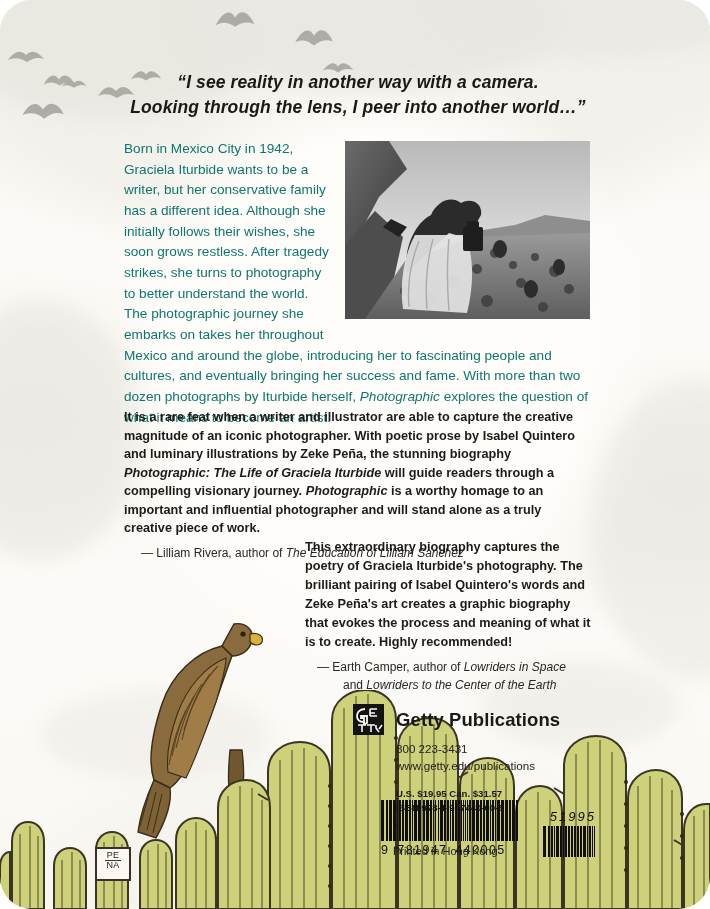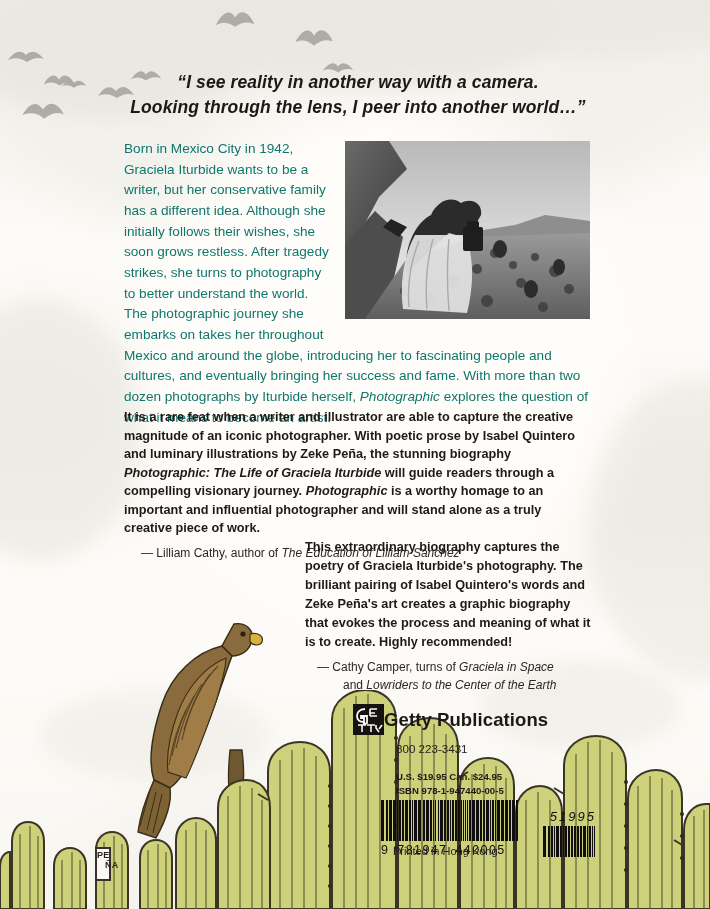--- a/index.html
+++ b/index.html
@@ -8,20 +8,21 @@
     background: #ffffff;
   }
   .cover {
     position: relative;
     width: 710px;
     height: 909px;
     overflow: hidden;
     background: #fbf8f3;
     font-family: "Liberation Sans", sans-serif;
     color: #231f20;
+    border-radius: 32px;
   }
   
   .bg-base {
     position: absolute;
     inset: 0;
     background:
       radial-gradient(ellipse 620px 300px at 46% 6%, #f3f1ec 0%, #f3f1ec 55%, rgba(243,241,236,0) 72%),
       radial-gradient(ellipse 420px 230px at 88% 2%, #eceae5 0%, rgba(236,234,229,0) 70%),
       radial-gradient(ellipse 300px 220px at 4% 46%, #f1efe9 0%, rgba(241,239,233,0) 72%),
       radial-gradient(ellipse 340px 200px at 96% 54%, #f0eee8 0%, rgba(240,238,232,0) 74%),
@@ -126,20 +127,21 @@
   
   .publisher {
     position: absolute;
     left: 353px;
     top: 704px;
     width: 300px;
   }
   .pub-head {
     display: flex;
     align-items: center;
+    gap: 12px;
   }
   .getty-logo {
     width: 31px;
     height: 31px;
     background: #141312;
     position: relative;
     flex: none;
   }
   .pub-name {
     font-size: 18.5px;
@@ -199,26 +201,26 @@
     top: 845px;
     font-size: 11px;
     color: #24211f;
   }
   
   .illus { position: absolute; }
   .pena-stamp {
     position: absolute;
     left: 95px;
     top: 847px;
-    width: 16px;
+    width: 36px;
     height: 34px;
     border: 2px solid #3a3028;
     background: #fbf8f3;
     font-size: 9px;
-    font-weight: bold;
+    font-weight: normal;
     line-height: 1.05;
     text-align: center;
     color: #2a2420;
     padding-top: 2px;
     box-sizing: border-box;
     letter-spacing: .3px;
   }
   .pena-stamp span { display: block; }
   .pena-stamp .p2 { border-top: 1.5px solid #3a3028; margin: 0 8px; }
 </style>
@@ -323,28 +325,28 @@
           <rect x="122" y="80" width="12" height="8" rx="2" fill="#1e1e1e"></rect>
         </svg>
       </div>
     </div>
     <span>Born in Mexico City in 1942, Graciela Iturbide wants to be a writer, but her conservative family has a different idea. Although she initially follows their wishes, she soon grows restless. After tragedy strikes, she turns to photography to better understand the world. The photographic journey she embarks on takes her throughout Mexico and around the globe, introducing her to fascinating people and cultures, and eventually bringing her success and fame. With more than two dozen photographs by Iturbide herself, </span><em>Photographic</em><span> explores the question of what it means to become an artist.</span>
   </div>
 
   <div class="review-1">
     <span>It is a rare feat when a writer and illustrator are able to capture the creative magnitude of an iconic photographer. With poetic prose by Isabel Quintero and luminary illustrations by Zeke Peña, the stunning biography </span><em>Photographic: The Life of Graciela Iturbide</em><span> will guide readers through a compelling visionary journey. </span><em>Photographic</em><span> is a worthy homage to an important and influential photographer and will stand alone as a truly creative piece of work.</span>
     <div class="attrib">
-      <span>— Lilliam Cathy, author of </span><em>The Education of Lilliam Sanchez</em>
+      <span>— Lilliam Rivera, author of </span><em>The Education of Lilliam Sanchez</em>
     </div>
   </div>
 
   <div class="review-2">
     <span>This extraordinary biography captures the poetry of Graciela Iturbide's photography. The brilliant pairing of Isabel Quintero's words and Zeke Peña's art creates a graphic biography that evokes the process and meaning of what it is to create. Highly recommended!</span>
     <div class="attrib">
-      <span>— Cathy Camper, turns of </span><em>Graciela in Space</em>
+      <span>— Earth Camper, author of </span><em>Lowriders in Space</em>
       <span class="attrib-line2"><span>and </span><em>Lowriders to the Center of the Earth</em></span>
     </div>
   </div>
 
   <svg class="illus" style="left:126px;top:600px;width:160px;height:309px" viewBox="0 0 160 309">
     <g>
       <path d="M108 24 C120 22 128 30 126 40 C124 50 116 56 106 56 L96 46 Z" fill="#8a6b3e" stroke="#3a2d18" stroke-width="1.4"></path>
       <path d="M124 34 C132 32 138 36 136 42 C134 46 128 46 124 42 Z" fill="#d9b23c" stroke="#3a2d18" stroke-width="1.2"></path>
       <circle cx="117" cy="34" r="2.6" fill="#2a2014"></circle>
       <path d="M96 46 C70 52 46 74 36 104 C26 134 22 162 28 180 L44 188 C58 178 72 150 84 118 C94 90 102 66 106 56 Z" fill="#8a6b3e" stroke="#3a2d18" stroke-width="1.5"></path>
@@ -496,23 +498,24 @@
           <path d="M17 5 L24 5 M17 5 L17 12 M17 9 L22 9 M17 12 L24 12" stroke="#fbf8f3" stroke-width="1.6" fill="none"></path>
           <path d="M5 21 L13 21 M9 21 L9 28" stroke="#fbf8f3" stroke-width="1.6" fill="none"></path>
           <path d="M14 21 L22 21 M18 21 L18 28" stroke="#fbf8f3" stroke-width="1.6" fill="none"></path>
           <path d="M23 21 L23 24 L26 28 M29 21 L26 25" stroke="#fbf8f3" stroke-width="1.6" fill="none"></path>
         </svg>
       </div>
       <div class="pub-name">Getty Publications</div>
     </div>
     <div class="pub-contact">
       <div>800 223-3431</div>
+      <div>www.getty.edu/publications</div>
     </div>
     <div class="pub-price">
-      <div>U.S. $19.95  Can. $24.95</div>
+      <div>U.S. $19.95  Can. $31.57</div>
       <div>ISBN 978-1-947440-00-5</div>
     </div>
   </div>
 
   <div class="barcode-area">
     <div class="bc-row">
       <div class="bc-main">
         <div class="bc-bars" id="bars-main">
             <i style="width: 3px; margin-right: 2px;"></i>
             <i style="width: 2px; margin-right: 1px;"></i>

